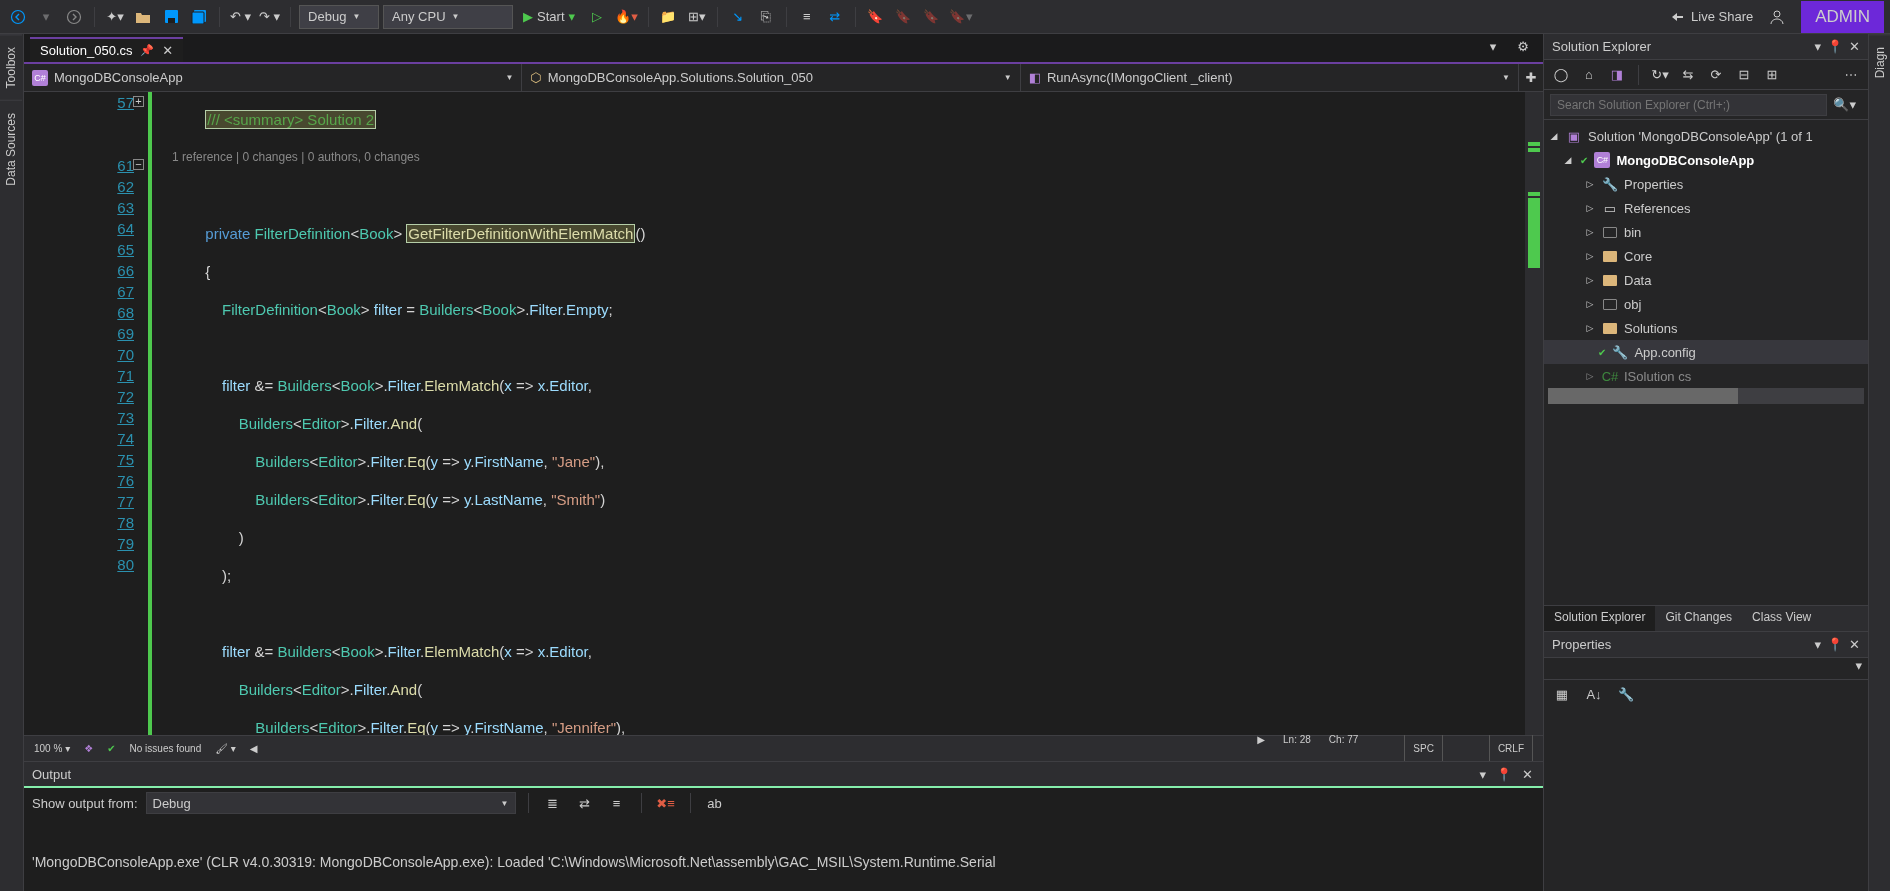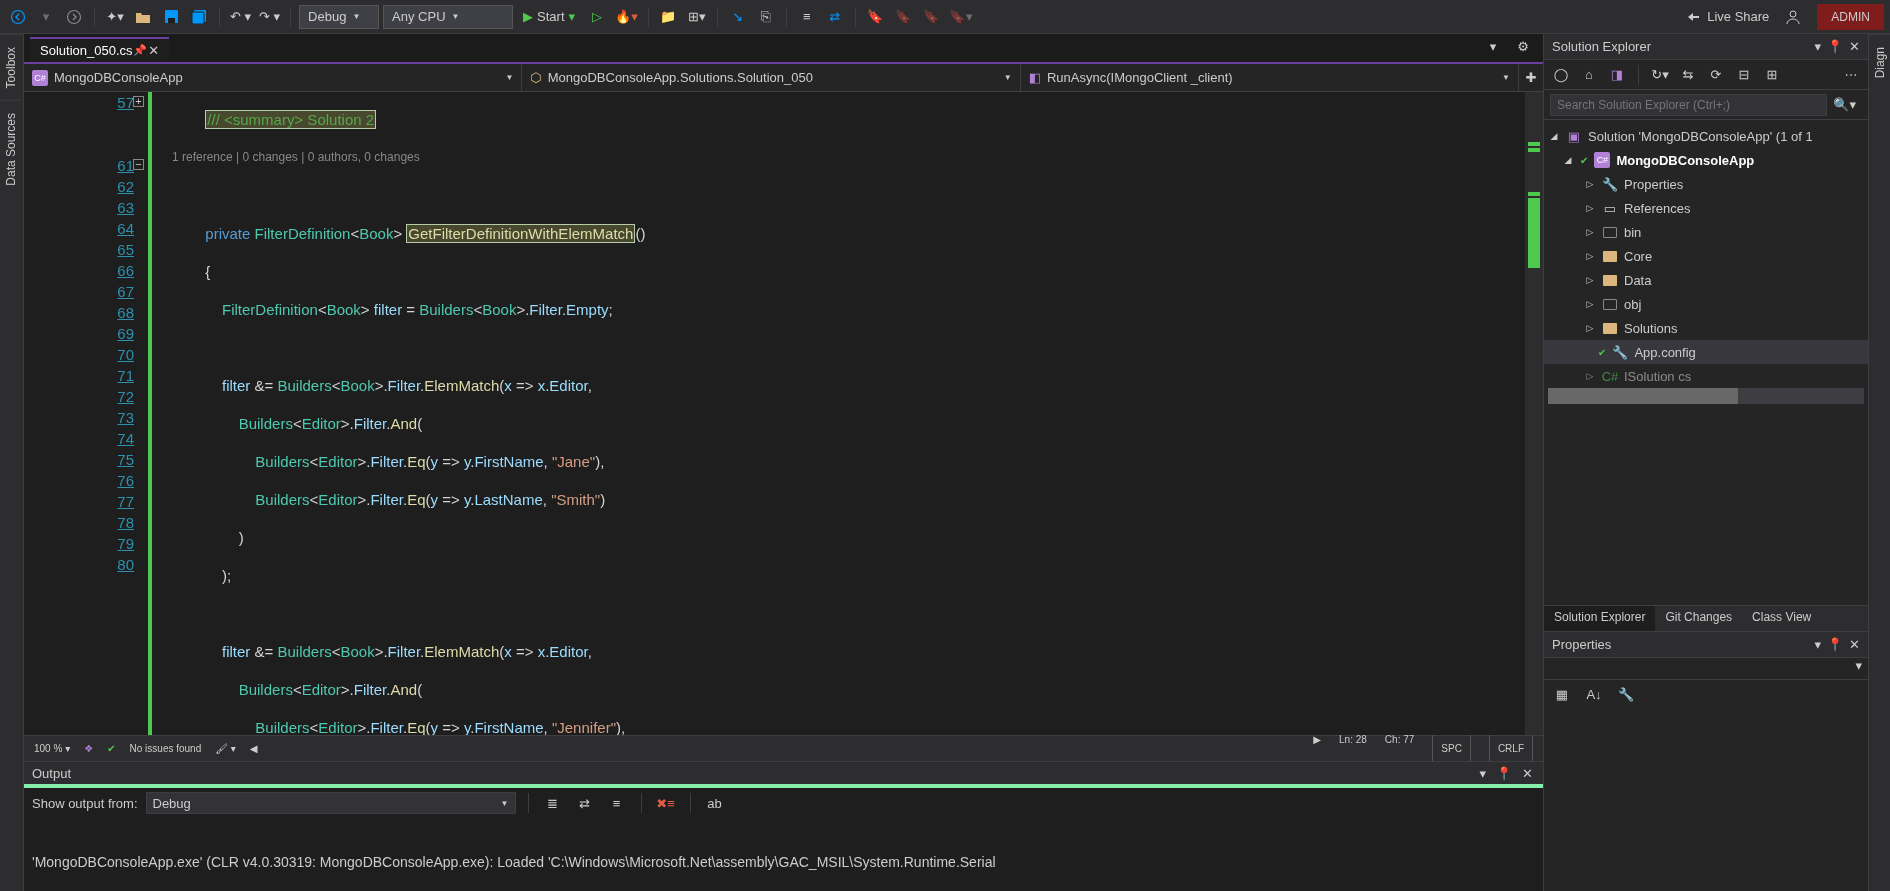--- a/index.html
+++ b/index.html
@@ -6,36 +6,36 @@
 body { background:#1e1e1e; color:#ccc; width:1890px; height:891px; overflow:hidden; font-size:13px; position:relative; }
 
 
 .toolbar { height:34px; background:#2d2d30; border-bottom:1px solid #3e3e42; display:flex; align-items:center; padding:0 6px; gap:4px; }
 .tbtn { height:24px; min-width:24px; display:flex; align-items:center; justify-content:center; color:#ccc; cursor:pointer; border-radius:2px; padding:0 2px; }
 .tsep { width:1px; height:20px; background:#3e3e42; margin:0 4px; }
 .tsel { height:24px; background:#3f3f46; border:1px solid #555; color:#ccc; display:flex; align-items:center; padding:0 8px; gap:6px; cursor:pointer; }
 .tsel .cv { font-size:8px; }
 .start { color:#4ec94e; display:flex; align-items:center; gap:4px; padding:0 6px; height:24px; cursor:pointer; }
 .liveshare { margin-left:auto; display:flex; align-items:center; gap:6px; padding:0 8px; cursor:pointer; }
-.admin { background:#7f1d1d; padding:6px 14px; margin-left:8px; cursor:pointer; font-size:12px; }
+.admin { background:#6d28d9; padding:6px 14px; margin-left:8px; cursor:pointer; font-size:17px; }
 
 
 .vleft { position:absolute; left:0; top:34px; width:24px; height:calc(100% - 34px); background:#2d2d30; border-right:1px solid #3e3e42; }
 .vtab { writing-mode:vertical-rl; transform:rotate(180deg); padding:12px 4px; font-size:12px; color:#ccc; cursor:pointer; border-bottom:1px solid #3e3e42; }
 .vright { position:absolute; right:0; top:34px; width:22px; height:calc(100% - 34px); background:#2d2d30; border-left:1px solid #3e3e42; }
 .vright .vtab { writing-mode:vertical-rl; }
 
 
 .main { position:absolute; top:34px; left:24px; right:22px; bottom:0; display:flex; }
 .center { flex:1; display:flex; flex-direction:column; min-width:0; }
 .rightpane { width:325px; border-left:1px solid #3e3e42; display:flex; flex-direction:column; background:#252526; }
 
 
 .doctabs { height:30px; background:#1b1b1c; display:flex; align-items:flex-end; border-bottom:2px solid #6b3fa0; padding-left:6px; }
-.doctab { background:#1e1e1e; border-top:2px solid #6b3fa0; padding:4px 10px; display:flex; align-items:center; gap:1px; color:#fff; font-size:13px;justify-content:center; }
+.doctab { background:#1e1e1e; border-top:2px solid #6b3fa0; padding:4px 10px; display:flex; align-items:center; gap:8px; color:#fff; font-size:13px;justify-content:center; }
 .doctab .x { cursor:pointer; color:#ccc; }
 .docright { margin-left:auto; display:flex; gap:6px; padding:4px 8px; }
 
 
 .navbar { height:28px; background:#252526; border-bottom:1px solid #3e3e42; display:flex; align-items:center; }
 .navsel { flex:1; display:flex; align-items:center; padding:0 8px; gap:6px; border-right:1px solid #3e3e42; height:100%; cursor:pointer; font-size:13px; overflow:hidden; white-space:nowrap; }
 .navsel .cv { margin-left:auto; font-size:8px; }
 .csicon { display:inline-flex; width:16px; height:16px; background:#b180d7; border-radius:2px; align-items:center; justify-content:center; font-size:9px; color:#fff; }
 
 
@@ -49,25 +49,25 @@
 .code .cl { height:21px; line-height:21px; }
 .k { color:#569cd6; } .t { color:#4ec9b0; } .m { color:#dcdcaa; } .s { color:#d69d85; } .c { color:#57a64a; } .p { color:#d4d4d4; } .v { color:#9cdcfe; }
 .hl { background:rgba(200,200,100,.25); border:1px solid #b5cea8; padding:0 1px; }
 .codelens { color:#888; font-size:12px; height:21px; line-height:21px; }
 .vscroll { width:18px; background:#2d2d30; }
 .marker { height:4px; background:#4ec94e; margin:2px 3px; }
 
 
 .edstatus { height:26px; background:#2d2d30; border-top:1px solid #3e3e42; display:flex; align-items:center; padding:0 10px; gap:14px; font-size:10px; }
 .edstatus .r { margin-left:auto; display:flex; gap:18px; }
-.edstatus .box { border:1px solid #555; padding:8px 8px; }
+.edstatus .box { border:1px solid #555; padding:8px 8px;margin-left:28px; }
 
 
 .output { height:130px; border-top:1px solid #3e3e42; background:#1e1e1e; display:flex; flex-direction:column; }
-.panelhead { height:26px; background:#2d2d30; display:flex; align-items:center; padding:0 8px; gap:6px; border-bottom:4px solid #86efac; }
+.panelhead { height:26px; background:#2d2d30; display:flex; align-items:center; padding:0 8px; gap:6px; border-bottom:2px solid #86efac; }
 .panelhead .ttl { flex:1; }
 .panelhead .pb { cursor:pointer; padding:2px; }
 .outtool { height:30px; display:flex; align-items:center; padding:0 8px; gap:8px; }
 .outsel { width:370px; height:22px; background:#333337; border:1px solid #3e3e42; display:flex; align-items:center; padding:0 6px; }
 .outsel .cv { margin-left:auto; font-size:8px; }
 .outbody { flex:1; overflow:hidden; font-family:Consolas,monospace; font-size:14px; padding:2px 8px; color:#ccc; white-space:pre; }
 .outbody .ol { height:20px; line-height:20px; overflow:hidden; }
 
 
 .rpanelhead { height:26px; background:#2d2d30; display:flex; align-items:center; padding:0 8px; gap:6px; border-bottom:1px solid #3e3e42; }

